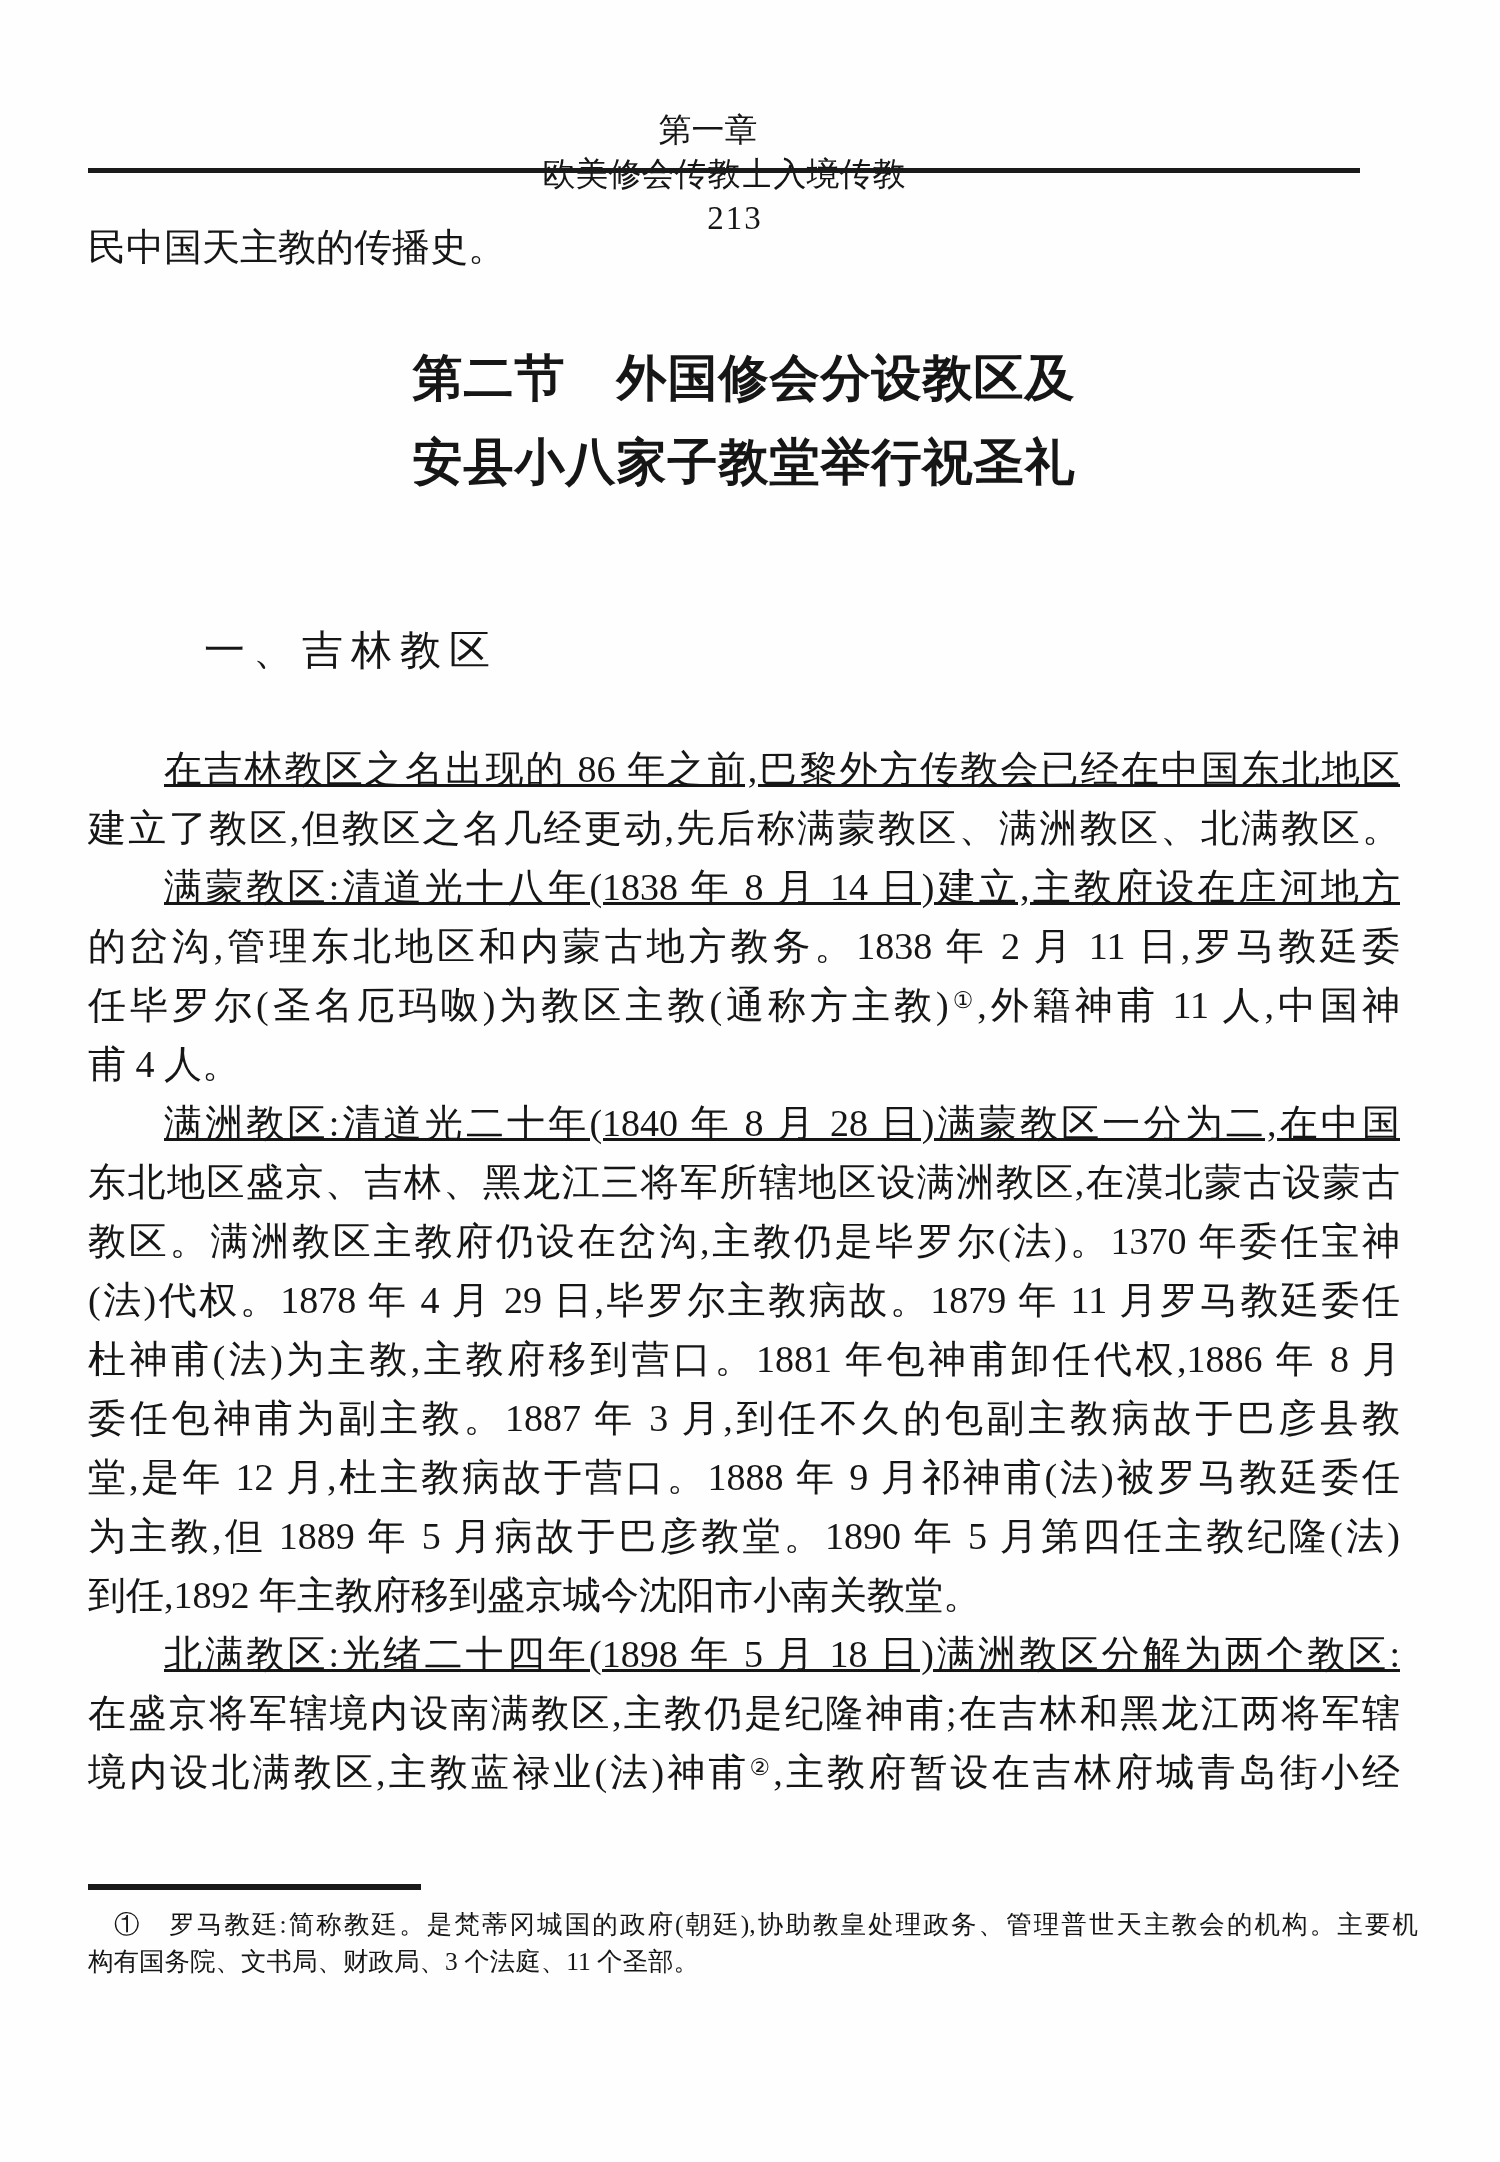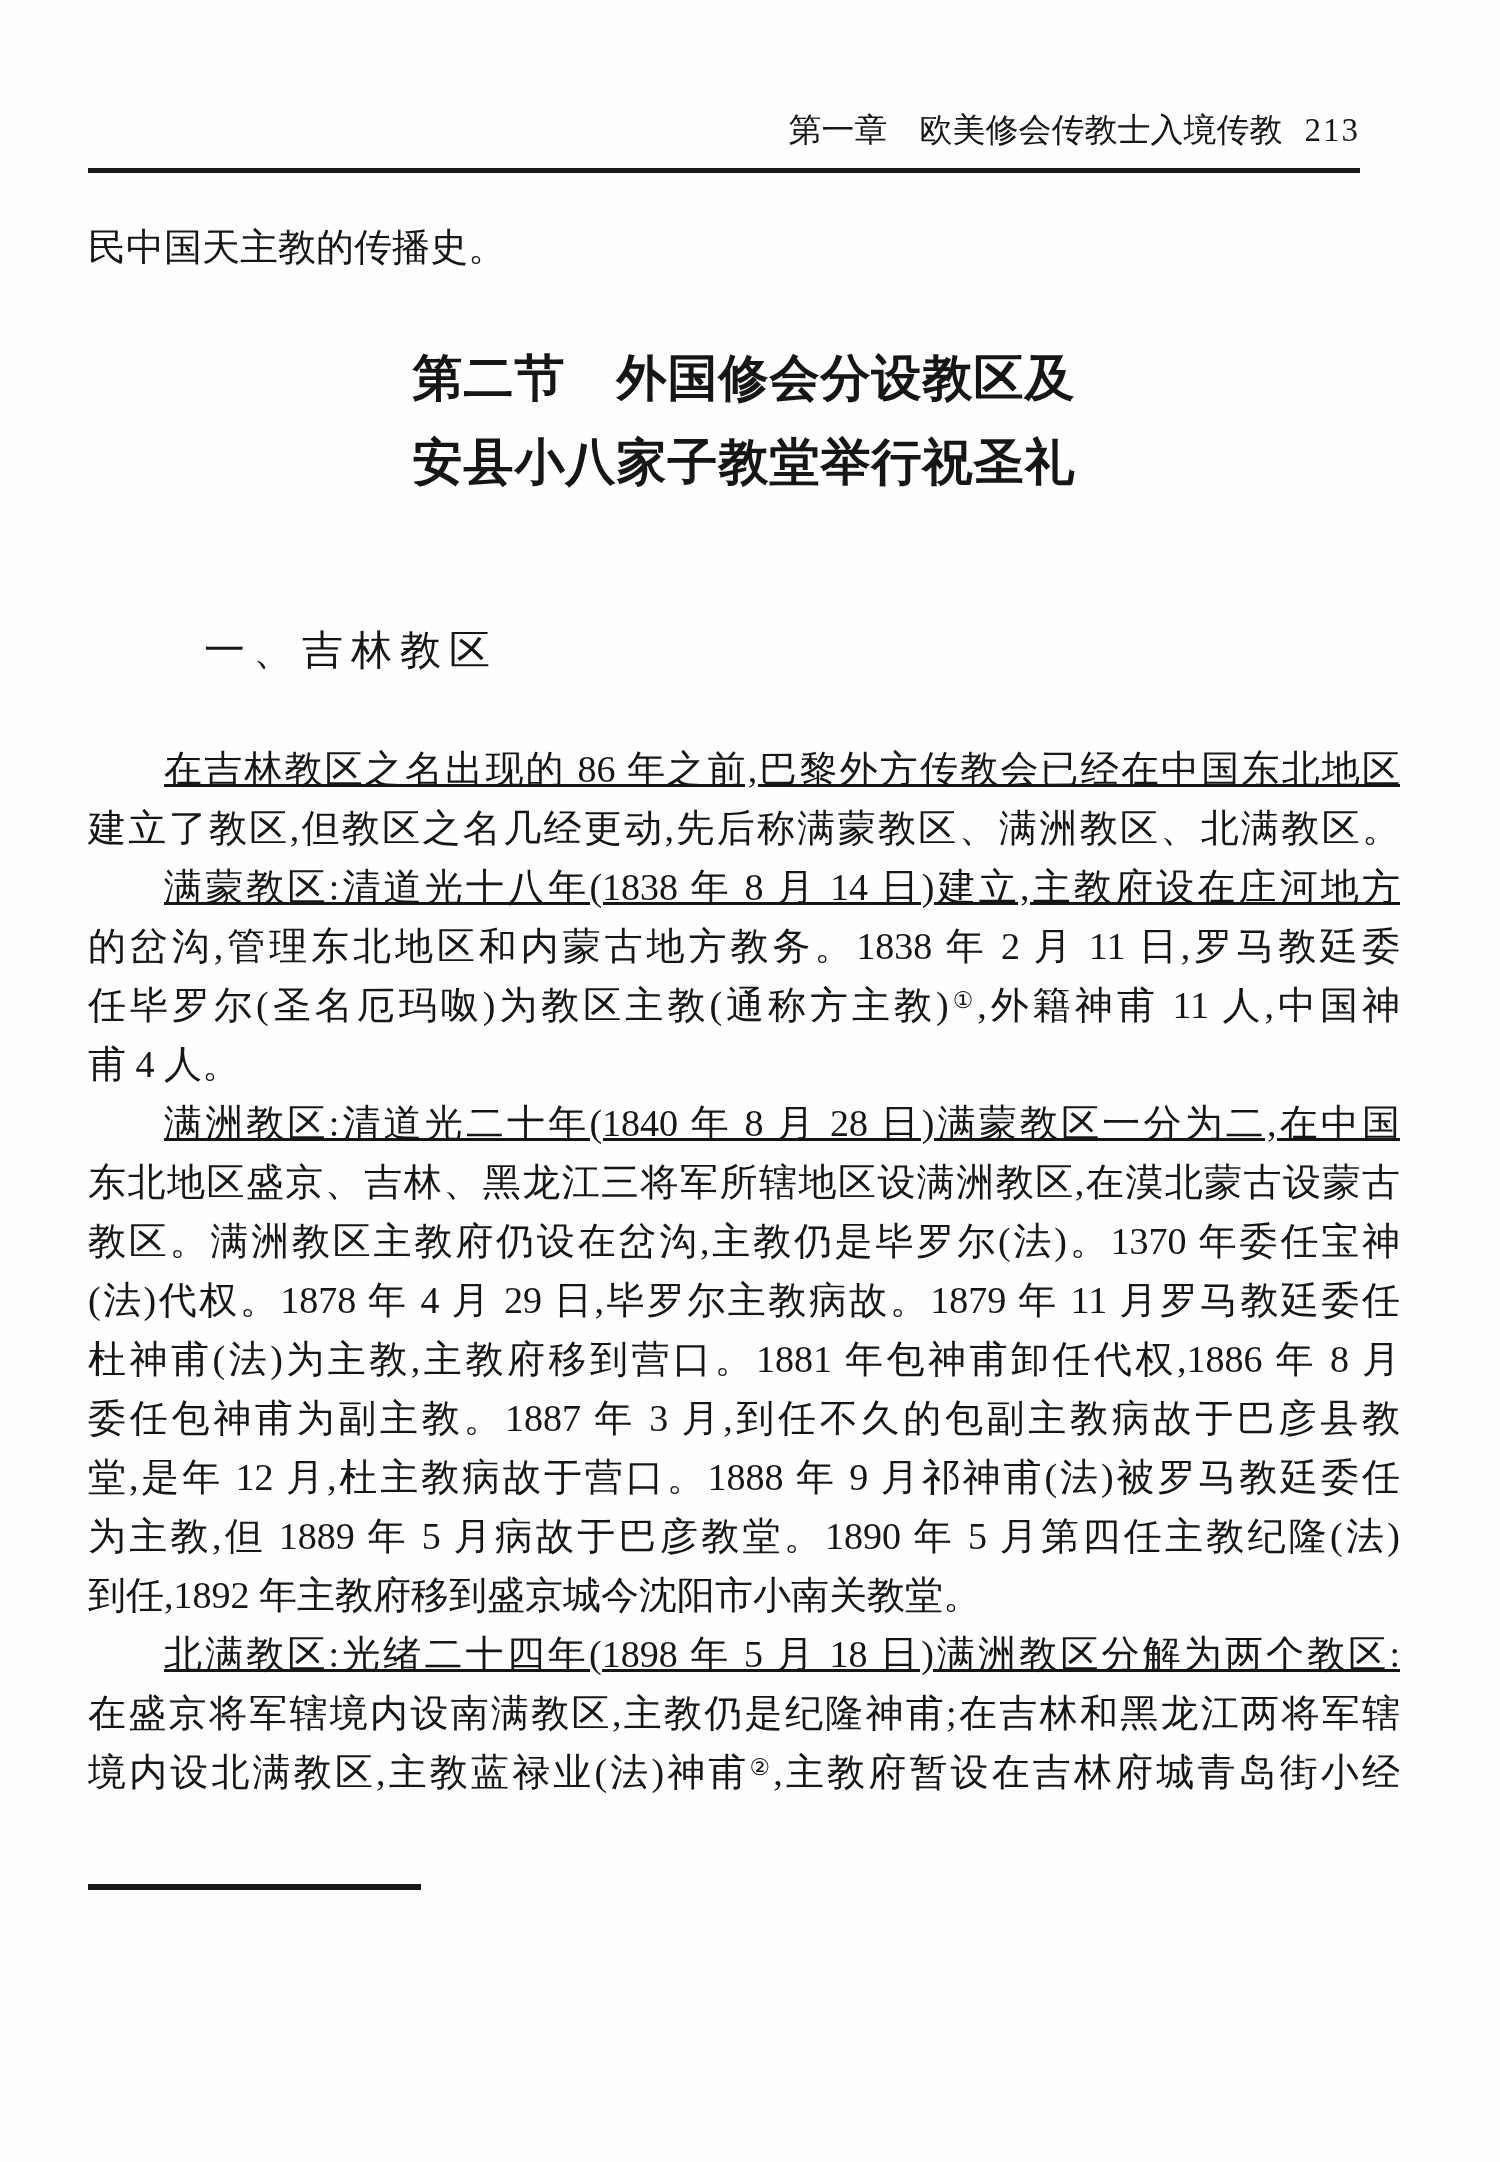--- a/index.html
+++ b/index.html
@@ -5,22 +5,22 @@
   * { margin:0; padding:0; box-sizing:border-box; }
   html, body { background:#ffffff; }
   .page {
     position:relative; width:1500px; height:2162px;
     background:#fefefe; color:#161616; overflow:hidden;
     font-family:"Liberation Serif", serif;
   }
   
   .header {
     position:absolute; top:108px; left:88px; width:1272px;
-    display:flex; justify-content:flex-end; align-items:flex-start;
-    font-size:33px; line-height:44px; white-space:nowrap;
+    display:flex; justify-content:flex-end; align-items:center;
+    font-size:33px; line-height:44px; white-space:nowrap;flex-direction:column;
   }
   .header .chapter { margin-right:32px; }
   .header .pagenum { margin-left:22px; letter-spacing:2px; }
   .header-rule {
     position:absolute; top:168px; left:88px; width:1272px; height:5px;
     background:#1a1a1a;
   }
   
   .carryover {
     position:absolute; top:218px; left:88px; width:1312px;
@@ -104,15 +104,19 @@
       </div>
       <div>
         <div class="bline first">北满教区:光绪二十四年(1898 年 5 月 18 日)满洲教区分解为两个教区:</div>
         <div class="bline">在盛京将军辖境内设南满教区,主教仍是纪隆神甫;在吉林和黑龙江两将军辖</div>
         <div class="bline">境内设北满教区,主教蓝禄业(法)神甫<sup>②</sup>,主教府暂设在吉林府城青岛街小经</div>
       </div>
     </div>
 
   <div class="footnote-rule"></div>
   <div class="footnotes">
+      <div>
+        <div class="fline first">①　罗马教廷:简称教廷。是梵蒂冈城国的政府(朝廷),协助教皇处理政务、管理普世天主教会的机构。主要机</div>
+        <div class="fline short">构有国务院、文书局、财政局、3 个法庭、11 个圣部。</div>
+      </div>
     </div>
 
 </div>
 
 </body></html>

